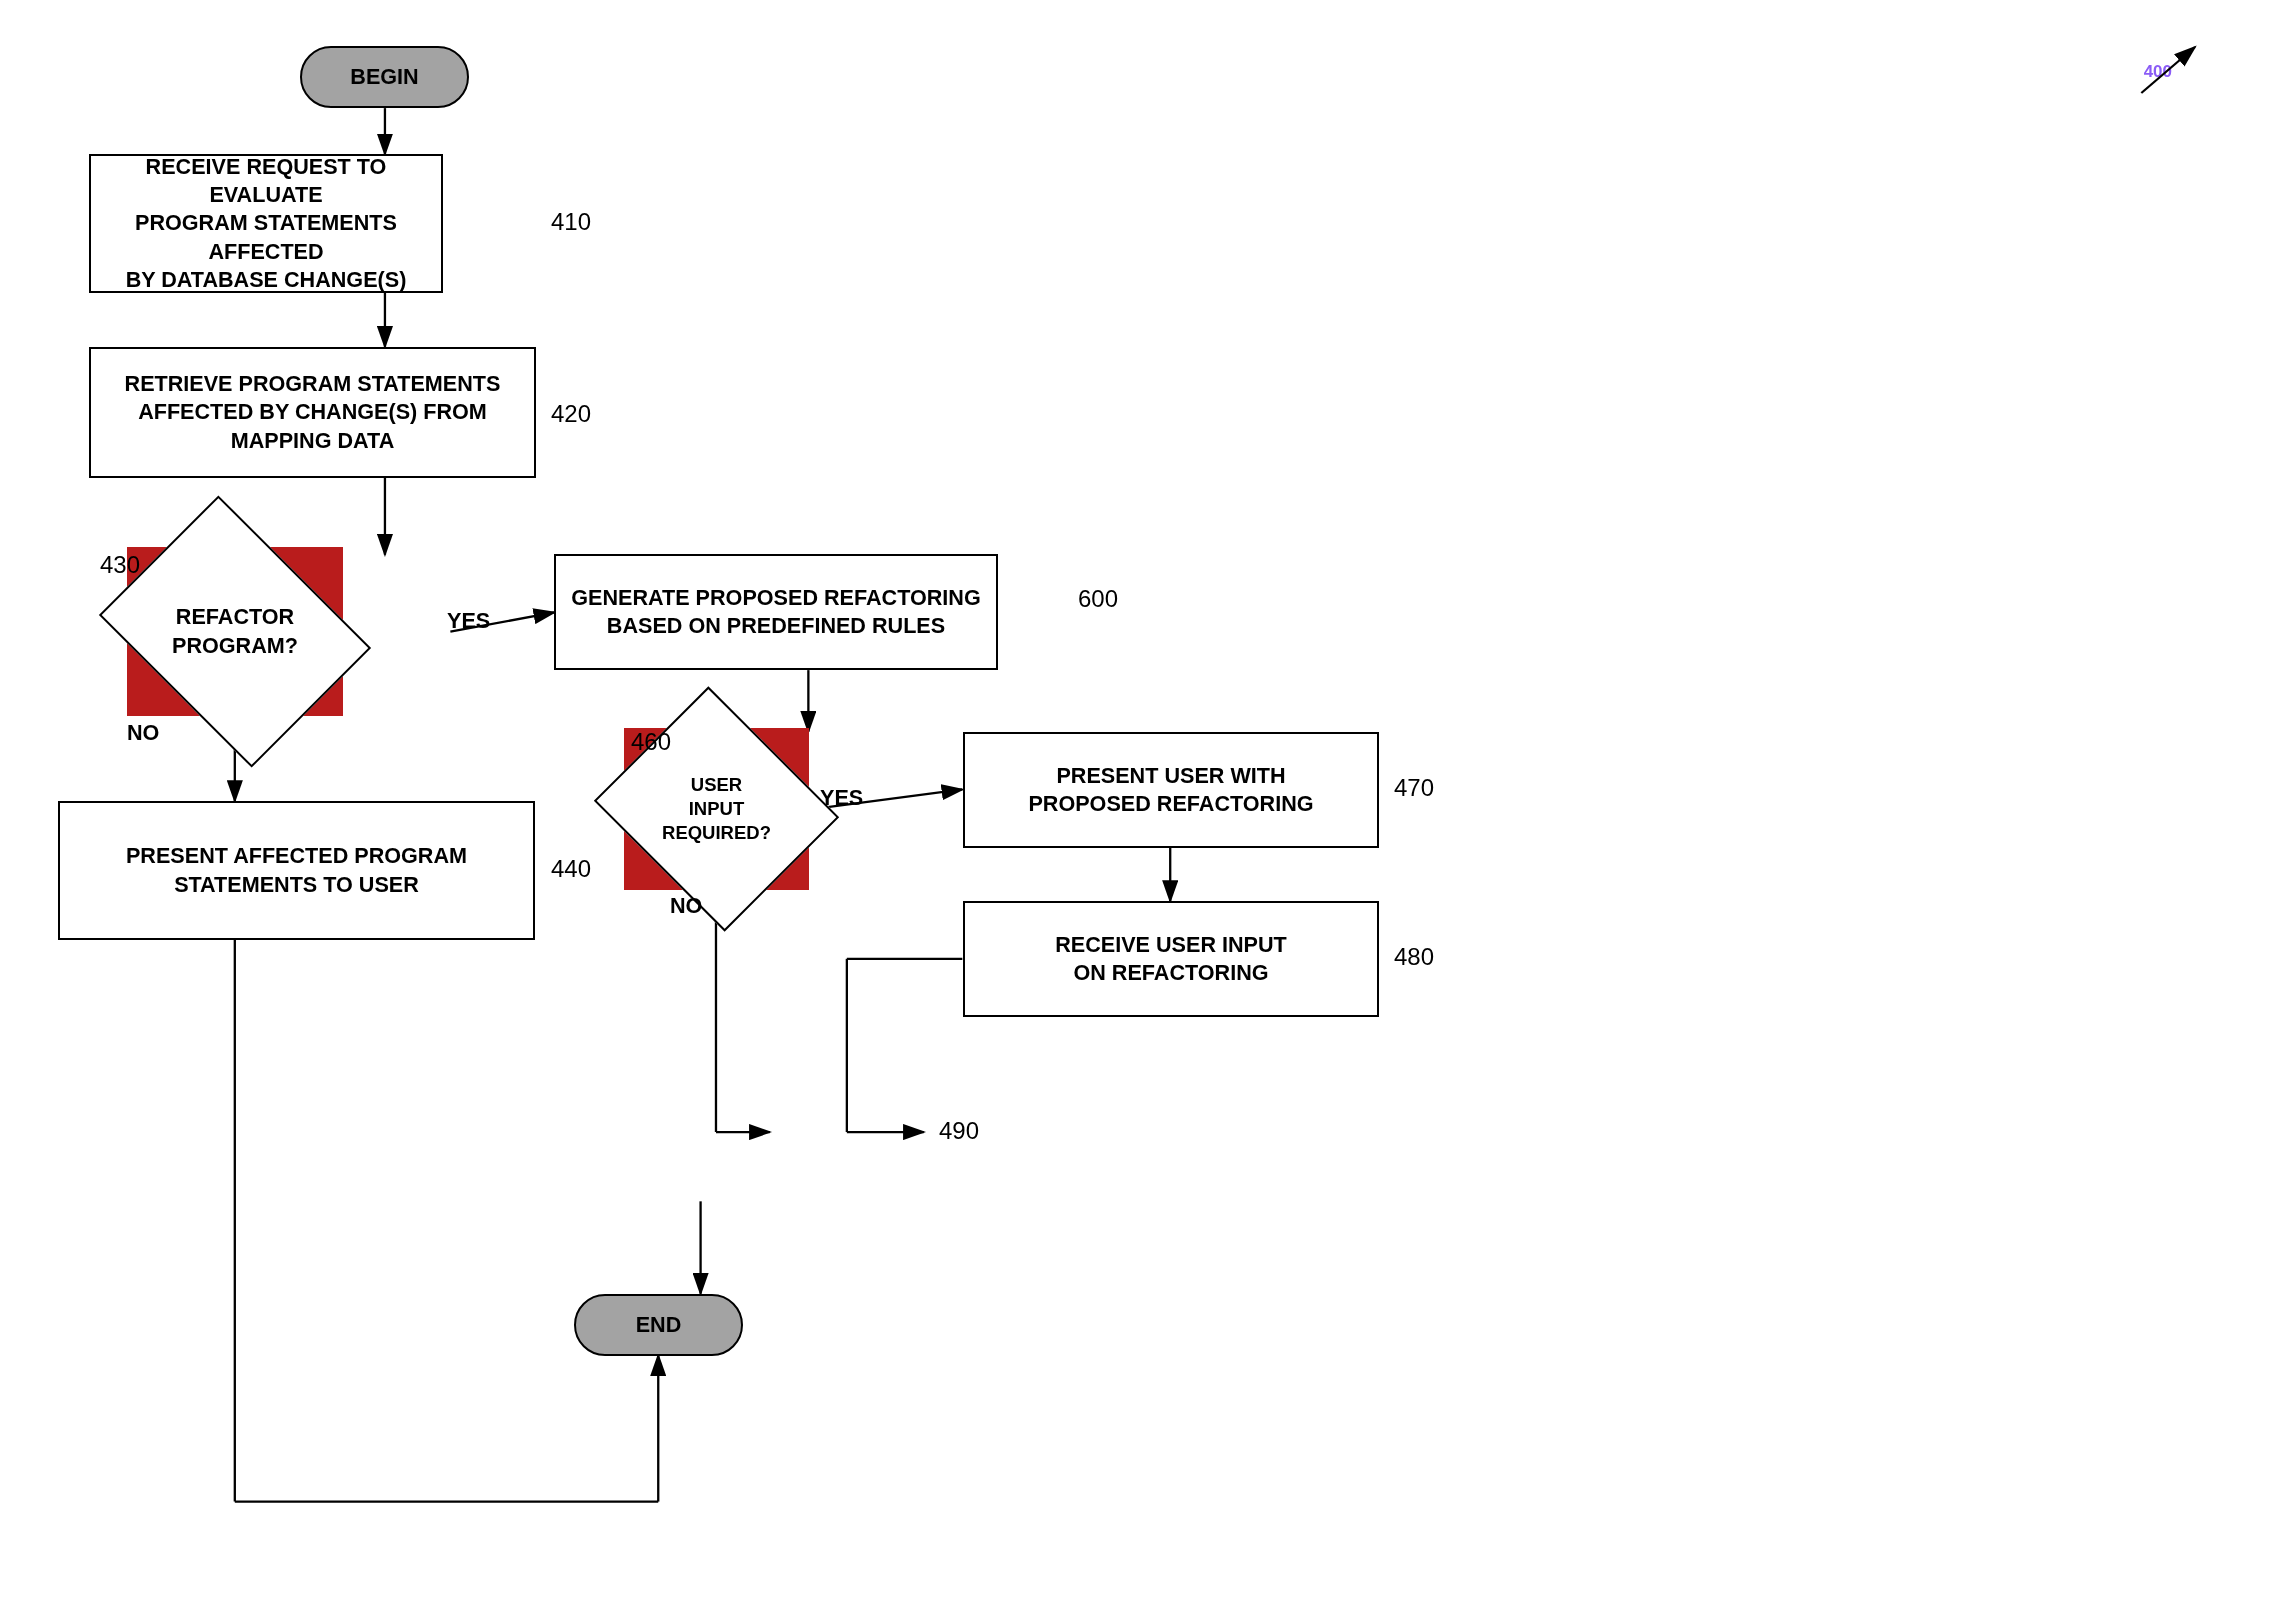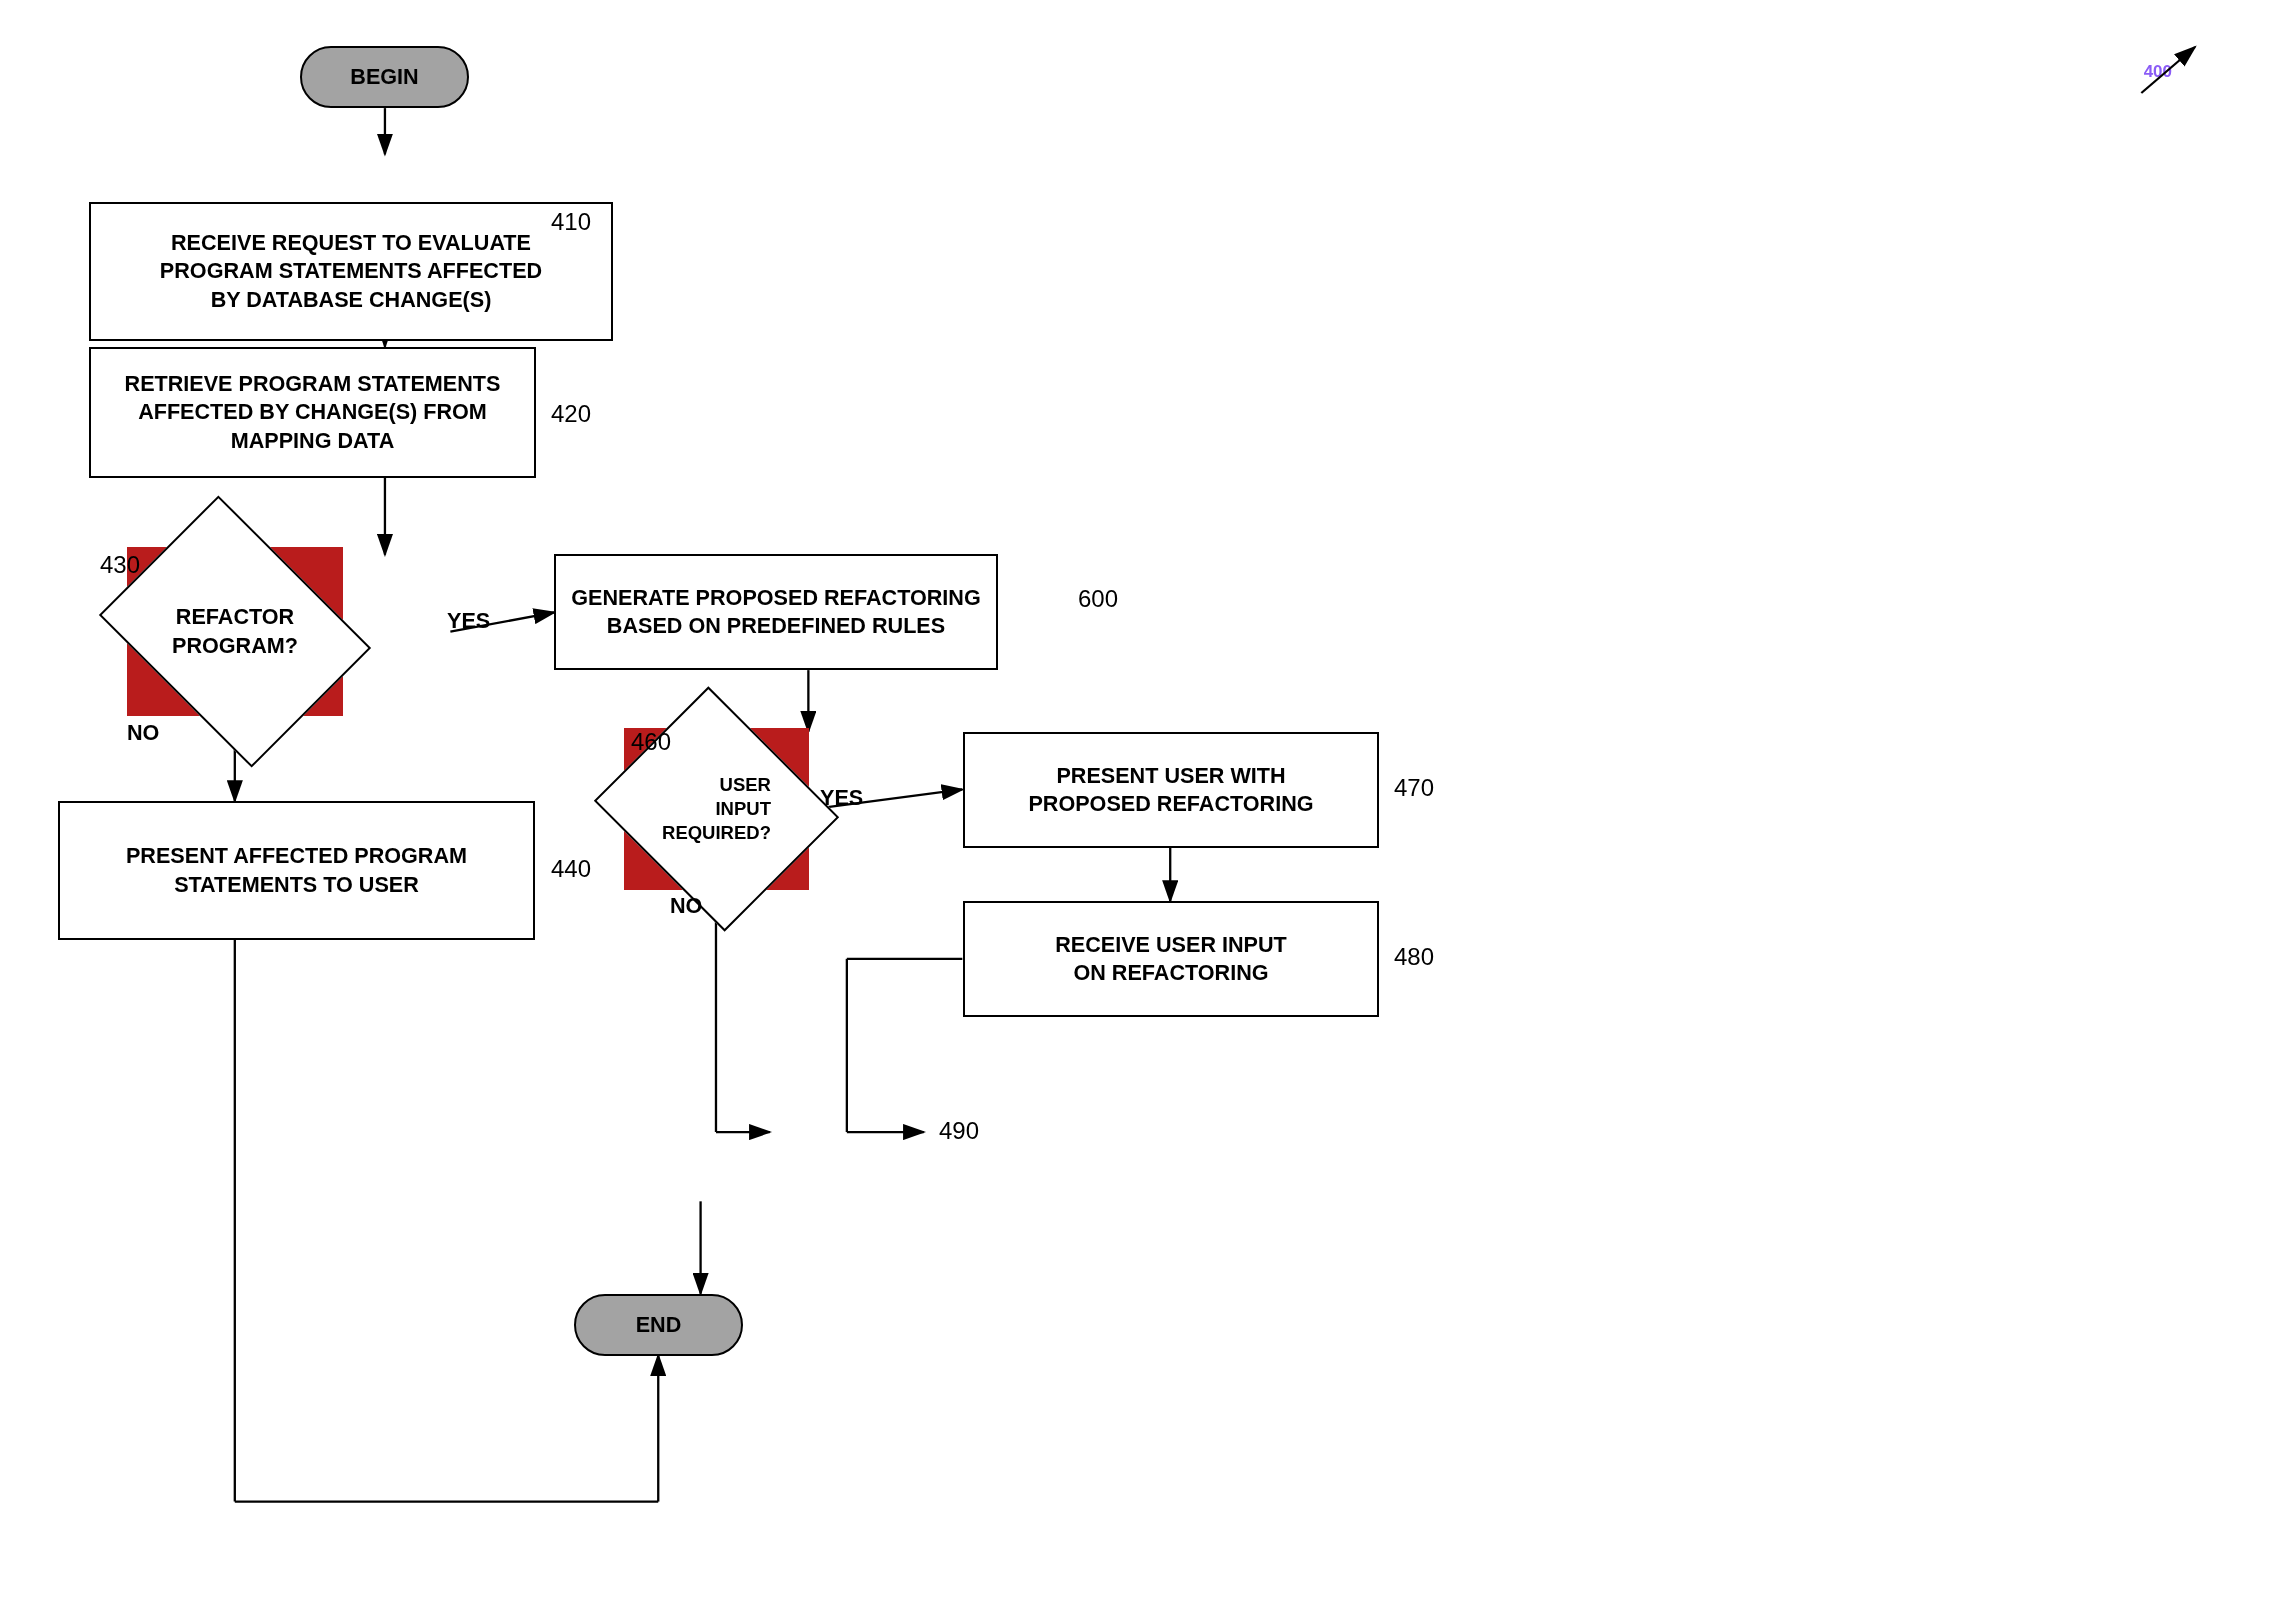--- a/index.html
+++ b/index.html
@@ -118,21 +118,21 @@
     <line x1="305" y1="1950" x2="855" y2="1950" stroke="#000" stroke-width="3"></line>
     <line x1="855" y1="1950" x2="855" y2="1760" stroke="#000" stroke-width="3" marker-end="url(#arrowhead)"></line>
 
     <line x1="910" y1="1560" x2="910" y2="1680" stroke="#000" stroke-width="3" marker-end="url(#arrowhead)"></line>
   </svg>
 
   <div class="node rounded-rect" style="left:300px; top:46px; width:169px; height:62px;">
     <span class="node-text">BEGIN</span>
   </div>
 
-  <div class="node rect" style="left:89px; top:154px; width:524px; height:139px;margin-top:48px;">
+  <div class="node rect" style="left:89px; top:154px; width:354px; height:139px;">
     <span class="node-text">RECEIVE REQUEST TO EVALUATE<br>PROGRAM STATEMENTS AFFECTED<br>BY DATABASE CHANGE(S)</span>
   </div>
   <span class="label" style="left:551px; top:208px;">410</span>
 
   <div class="node rect" style="left:89px; top:347px; width:447px; height:131px;">
     <span class="node-text">RETRIEVE PROGRAM STATEMENTS<br>AFFECTED BY CHANGE(S) FROM<br>MAPPING DATA</span>
   </div>
   <span class="label" style="left:551px; top:400px;">420</span>
 
   <div class="node diamond" style="left:127px; top:547px; width:216px; height:169px;">
@@ -150,21 +150,21 @@
   </div>
   <span class="label" style="left:551px; top:855px;">440</span>
 
   <div class="node rect" style="left:554px; top:554px; width:444px; height:116px;">
     <span class="node-text">GENERATE PROPOSED REFACTORING<br>BASED ON PREDEFINED RULES</span>
   </div>
   <span class="label" style="left:1078px; top:585px;">600</span>
 
   <div class="node diamond" style="left:624px; top:728px; width:185px; height:162px;">
     <div class="diamond-inner"></div>
-    <span class="node-text diamond-text" style="font-size:18.5px;text-align:right;">USER<br>INPUT<br>REQUIRED?</span>
+    <span class="node-text diamond-text" style="font-size:18.5px;">USER<br>INPUT<br>REQUIRED?</span>
   </div>
   <span class="label" style="left:631px; top:728px;">460</span>
 
   <span class="label" style="left:820px; top:785px; font-size:21.6px; font-weight:bold;">YES</span>
 
   <span class="label" style="left:670px; top:893px; font-size:21.6px; font-weight:bold;">NO</span>
 
   <div class="node rect" style="left:963px; top:732px; width:416px; height:116px;">
     <span class="node-text">PRESENT USER WITH<br>PROPOSED REFACTORING</span>
   </div>

